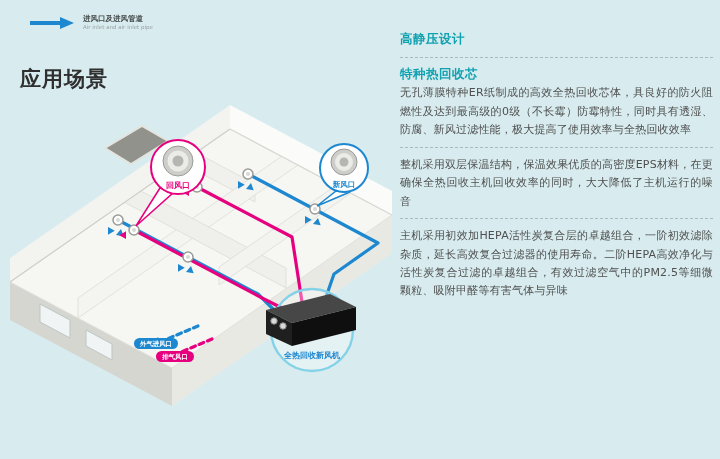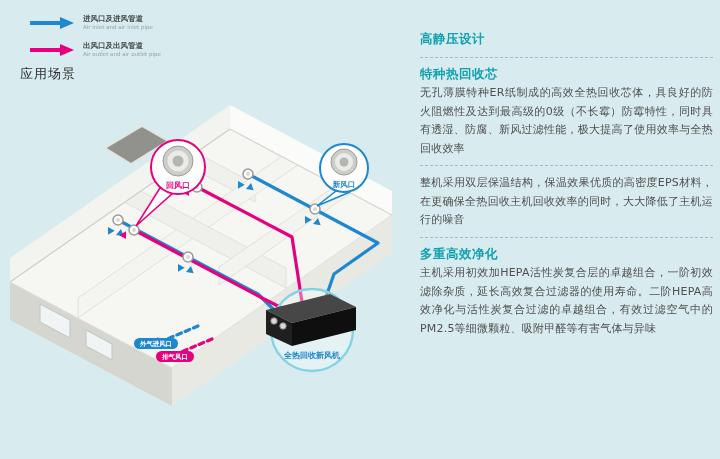--- a/index.html
+++ b/index.html
@@ -13,59 +13,49 @@
   
   .legend{position:absolute;left:30px;top:14px;}
   .legend-row{display:flex;align-items:flex-start;gap:9px;margin-bottom:10px;}
   .legend-row svg{margin-top:3px;flex:0 0 auto;}
   .lg-zh{font-size:7.5px;font-weight:600;color:#444a4a;line-height:1.3;}
   .lg-en{font-size:5.5px;color:#98a2a3;line-height:1.3;}
 
   
   .header{position:absolute;left:20px;top:62px;}
   .title-en{font-size:15.5px;font-weight:bold;color:var(--accent-teal);letter-spacing:.2px;}
-  .title-zh{font-size:13px;font-weight:normal;color:var(--title-text);margin-top:3px;letter-spacing:1px;}
+  .title-zh{font-size:21px;font-weight:bold;color:var(--title-text);margin-top:3px;letter-spacing:1px;}
 
   
   .diagram{position:absolute;left:0;top:92px;width:400px;height:345px;}
   .duct-b{stroke:var(--inlet-blue);stroke-width:3.2;fill:none;stroke-linecap:round;stroke-linejoin:round;}
   .duct-p{stroke:var(--outlet-pink);stroke-width:3.2;fill:none;stroke-linecap:round;stroke-linejoin:round;}
   .svg-label{font-family:"DejaVu Sans","Liberation Sans",sans-serif;font-weight:bold;}
 
   
   .right-col{position:absolute;left:400px;top:31px;width:313px;}
-  .section{padding-bottom:7px;border-bottom:1px dashed #a6bcc2;margin-bottom:8px;margin-left:20px;}
+  .section{padding-bottom:7px;border-bottom:1px dashed #a6bcc2;margin-bottom:8px;}
   .section.last{border-bottom:none;}
   .sec-h{font-size:12.5px;font-weight:bold;color:var(--accent-teal);line-height:1.25;margin-bottom:3px;letter-spacing:.5px;}
   .sec-b{font-size:11px;color:var(--body-text);line-height:1.68;text-align:justify;letter-spacing:.2px;}
 </style>
 </head>
 <body>
 
 <div class="canvas">
 
   <div class="legend">
     <div class="legend-row">
       <svg width="44" height="12" viewBox="0 0 44 12">
         <rect x="0" y="4" width="31" height="4" fill="var(--inlet-blue)"></rect>
         <polygon points="30,0 44,6 30,12" fill="var(--inlet-blue)"></polygon>
       </svg>
       <div>
         <div class="lg-zh">进风口及进风管道</div>
         <div class="lg-en">Air inlet and air inlet pipe</div>
-      </div>
-    </div>
-    <div class="legend-row">
-      <svg width="44" height="12" viewBox="0 0 44 12">
-        <rect x="0" y="4" width="31" height="4" fill="var(--outlet-pink)"></rect>
-        <polygon points="30,0 44,6 30,12" fill="var(--outlet-pink)"></polygon>
-      </svg>
-      <div>
-        <div class="lg-zh">出风口及出风管道</div>
-        <div class="lg-en">Air outlet and air outlet pipe</div>
       </div>
     </div>
   </div>
 
   <div class="header">
     <div class="title-zh">应用场景</div>
   </div>
 
   <div class="diagram">
     <svg width="400" height="345" viewBox="0 0 400 345">
@@ -188,19 +178,18 @@
       <div class="sec-h">高静压设计</div>
     </div>
     <div class="section">
       <div class="sec-h">特种热回收芯</div>
       <div class="sec-b">无孔薄膜特种ER纸制成的高效全热回收芯体，具良好的防火阻燃性及达到最高级的0级（不长霉）防霉特性，同时具有透湿、防腐、新风过滤性能，极大提高了使用效率与全热回收效率</div>
     </div>
     <div class="section">
       <div class="sec-b">整机采用双层保温结构，保温效果优质的高密度EPS材料，在更确保全热回收主机回收效率的同时，大大降低了主机运行的噪音</div>
     </div>
     <div class="section last">
-      <div class="sec-h">多重高效净化</div>
       <div class="sec-b">主机采用初效加HEPA活性炭复合层的卓越组合，一阶初效滤除杂质，延长高效复合过滤器的使用寿命。二阶HEPA高效净化与活性炭复合过滤的卓越组合，有效过滤空气中的PM2.5等细微颗粒、吸附甲醛等有害气体与异味</div>
     </div>
 
   </div>
 
 </div>
 
 </body></html>

